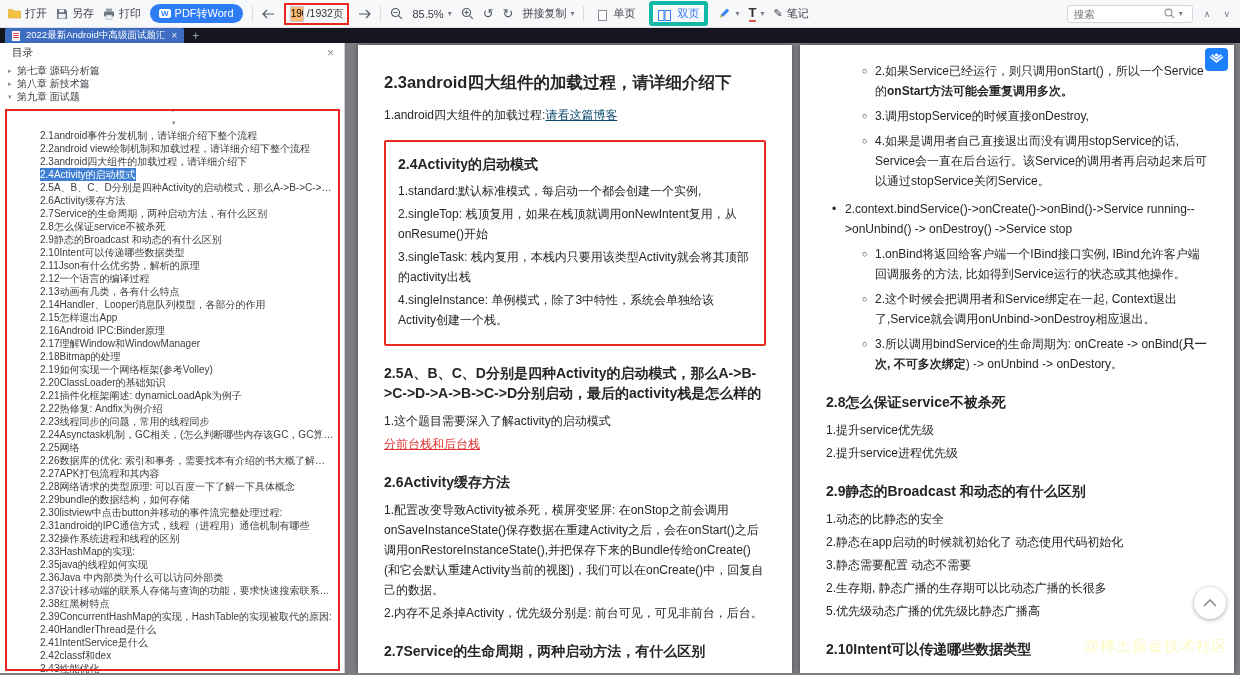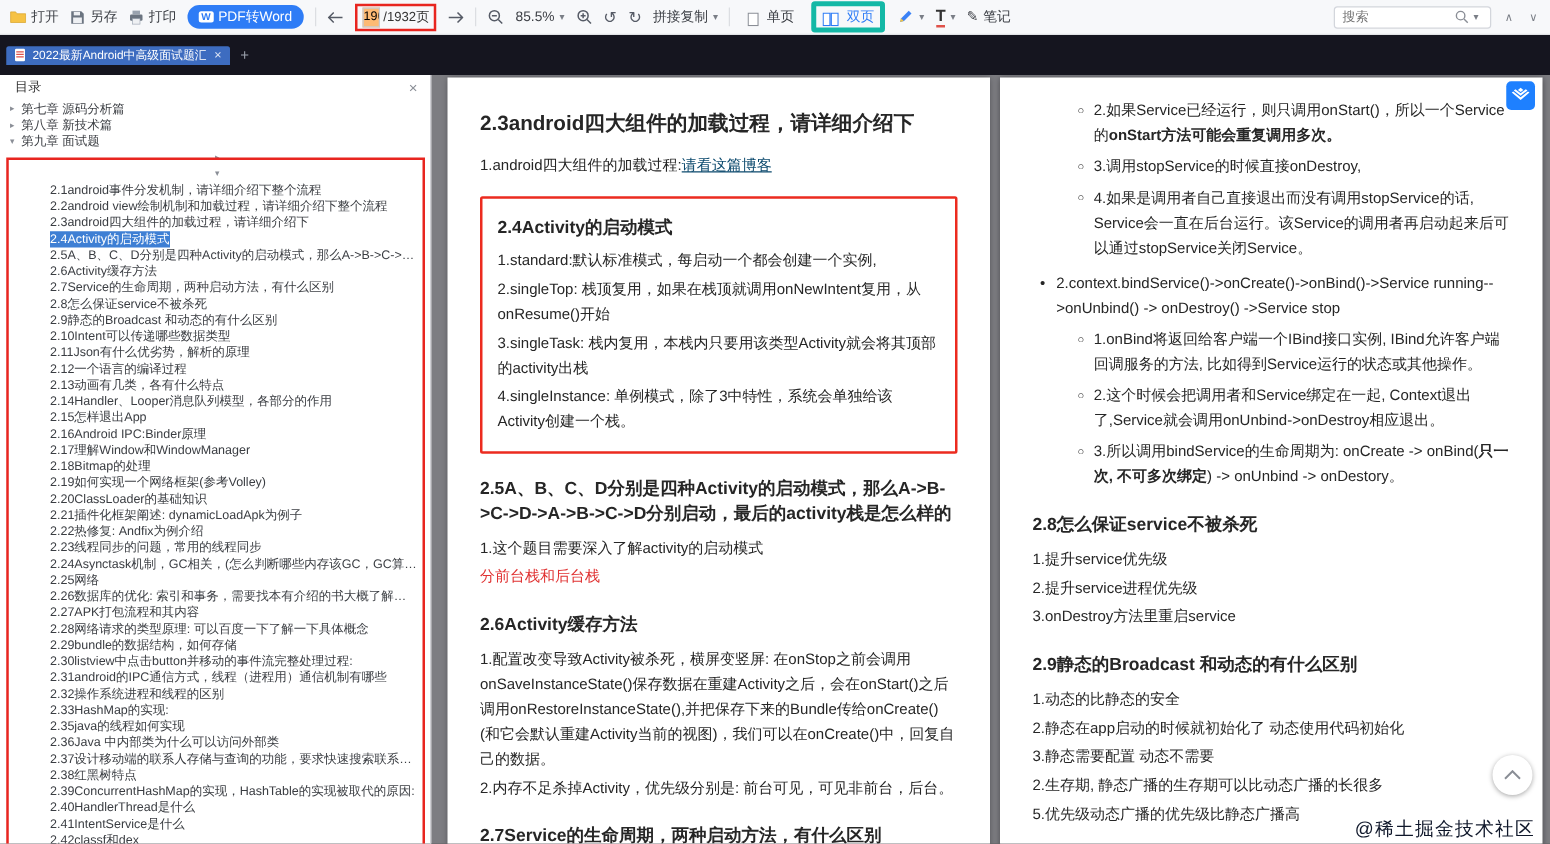--- a/index.html
+++ b/index.html
@@ -18,21 +18,21 @@
   .caret { font-size:8px; color:#7a7e86; }
   .rot { font-size:13px; color:#565b66; }
   .pgmode { display:flex; align-items:flex-end; gap:6px; padding:1px 5px; border-radius:3px; }
   .pgmode.active { border:4px solid #14b8a6; color:#2e7cf6; }
   .ttool { font-weight:bold; font-size:13px; color:#333; border-bottom:2px solid #e0524a; line-height:1; padding-bottom:1px; }
   .search-box { margin-left:auto; display:flex; align-items:center; gap:4px; background:#fff; border:1px solid #d3d6dc; border-radius:3px; height:18px; padding:0 6px; width:126px; }
   .search-input { border:none; outline:none; width:86px; font-size:10.5px; font-family:"Liberation Sans",sans-serif; color:#333; }
   .chev { font-size:9px; color:#7a7e86; padding:0 2px; }
 
   
-  .tabbar { height:32px; background:#15151f; display:flex; align-items:center; padding:0 5px; gap:8px; }
+  .tabbar { height:15px; background:#15151f; display:flex; align-items:center; padding:0 5px; gap:8px; }
   .tab { background:#3d6cc0; color:#fff; font-size:9.5px; height:15px; display:flex; align-items:center; padding:0 7px; gap:6px; border-radius:2px 2px 0 0; max-width:200px; }
   .tab-title { white-space:nowrap; overflow:hidden; text-overflow:ellipsis; max-width:150px; }
   .tab-close { font-size:10px; color:#dfe6f5; cursor:pointer; }
   .tab-plus { color:#9aa0ab; font-size:12px; cursor:pointer; line-height:1; }
   .tab-doc { width:8px; height:10px; background:#fff; border-radius:1px; position:relative; flex:none; }
   .tab-doc::after { content:""; position:absolute; left:1px; top:2px; width:6px; height:1px; background:#e0524a; box-shadow:0 2px 0 #e0524a, 0 4px 0 #e0524a; }
 
   
   .main { display:flex; height:630px; }
   .sidebar { width:345px; background:#fff; border-right:1px solid #cfcfd4; position:relative; display:flex; flex-direction:column; flex:none; }
@@ -50,30 +50,30 @@
   .anno-toc { position:absolute; left:5px; top:66px; right:4px; bottom:2px; border:2px solid #e8251f; pointer-events:none; }
 
   
   .content { flex:1; position:relative; display:flex; gap:8px; padding:2px 0 0 13px; overflow:hidden; }
   .page { background:#fff; width:434px; height:100%; box-shadow:0 0 5px rgba(0,0,0,.4); padding:12px 26px 0 26px; overflow:hidden; font-size:12px; color:#262626; line-height:1.66; flex:none; }
   .blk { margin:3px 0; }
   .h1 { font-size:16.5px; font-weight:700; margin:14px 0 12px; line-height:1.4; }
   .h2 { font-size:14px; font-weight:700; margin:17px 0 9px; line-height:1.45; }
   .box { border:2px solid #ec2b1f; border-radius:2px; padding:2px 12px 10px; margin:14px 0 16px; }
   .box .h2 { margin:10px 0 8px; }
-  .red { color:#e03131; }
+  .red { color:#e03131;text-decoration:underline; }
   .b1 { margin:9px 0 4px 6px; padding-left:13px; position:relative; }
   .b1::before { content:"•"; position:absolute; left:0; }
   .b2 { margin:5px 0 5px 36px; padding-left:13px; position:relative; }
   .b2::before { content:"○"; position:absolute; left:0; top:2px; font-size:9px; }
   .bold { font-weight:700; }
   .link { color:#0c4a6e; text-decoration:underline; cursor:pointer; }
 
   .juejin { position:absolute; top:5px; right:12px; width:23px; height:23px; background:#1e80ff; border-radius:4px; display:flex; align-items:center; justify-content:center; cursor:pointer; }
-  .watermark { position:absolute; top:594px; right:12px; font-size:15px; color:#0f172a; letter-spacing:1px; }
+  .watermark { position:absolute; top:594px; right:12px; font-size:15px; color:#fef9c3; letter-spacing:1px; }
   .scrolltop { position:absolute; top:544px; right:14px; width:32px; height:32px; background:#fff; border-radius:50%; box-shadow:0 1px 4px rgba(0,0,0,.35); display:flex; align-items:center; justify-content:center; cursor:pointer; }
 
   svg { display:block; }
 </style>
 </head>
 <body>
 
 <div class="app">
 
   <div class="toolbar">
@@ -446,21 +446,20 @@
           <div class="blk b2"><span>2.如果Service已经运行，则只调用onStart()，所以一个Service的</span><span class="bold">onStart方法可能会重复调用多次。</span></div>
           <div class="blk b2"><span>3.调用stopService的时候直接onDestroy,</span></div>
           <div class="blk b2"><span>4.如果是调用者自己直接退出而没有调用stopService的话, Service会一直在后台运行。该Service的调用者再启动起来后可以通过stopService关闭Service。</span></div>
           <div class="blk b1"><span>2.context.bindService()-&gt;onCreate()-&gt;onBind()-&gt;Service running--&gt;onUnbind() -&gt; onDestroy() -&gt;Service stop</span></div>
           <div class="blk b2"><span>1.onBind将返回给客户端一个IBind接口实例, IBind允许客户端回调服务的方法, 比如得到Service运行的状态或其他操作。</span></div>
           <div class="blk b2"><span>2.这个时候会把调用者和Service绑定在一起, Context退出了,Service就会调用onUnbind-&gt;onDestroy相应退出。</span></div>
           <div class="blk b2"><span>3.所以调用bindService的生命周期为: onCreate -&gt; onBind(</span><span class="bold">只一次, 不可多次绑定</span><span>) -&gt; onUnbind -&gt; onDestory。</span></div>
           <div class="blk h2"><span>2.8怎么保证service不被杀死</span></div>
           <div class="blk p"><span>1.提升service优先级</span></div>
           <div class="blk p"><span>2.提升service进程优先级</span></div>
-          <div class="blk p"><span>3.onDestroy方法里重启service</span></div>
           <div class="blk h2"><span>2.9静态的Broadcast 和动态的有什么区别</span></div>
           <div class="blk p"><span>1.动态的比静态的安全</span></div>
           <div class="blk p"><span>2.静态在app启动的时候就初始化了 动态使用代码初始化</span></div>
           <div class="blk p"><span>3.静态需要配置 动态不需要</span></div>
           <div class="blk p"><span>2.生存期, 静态广播的生存期可以比动态广播的长很多</span></div>
           <div class="blk p"><span>5.优先级动态广播的优先级比静态广播高</span></div>
           <div class="blk h2"><span>2.10Intent可以传递哪些数据类型</span></div>
         </div>
 
       <div class="juejin">

